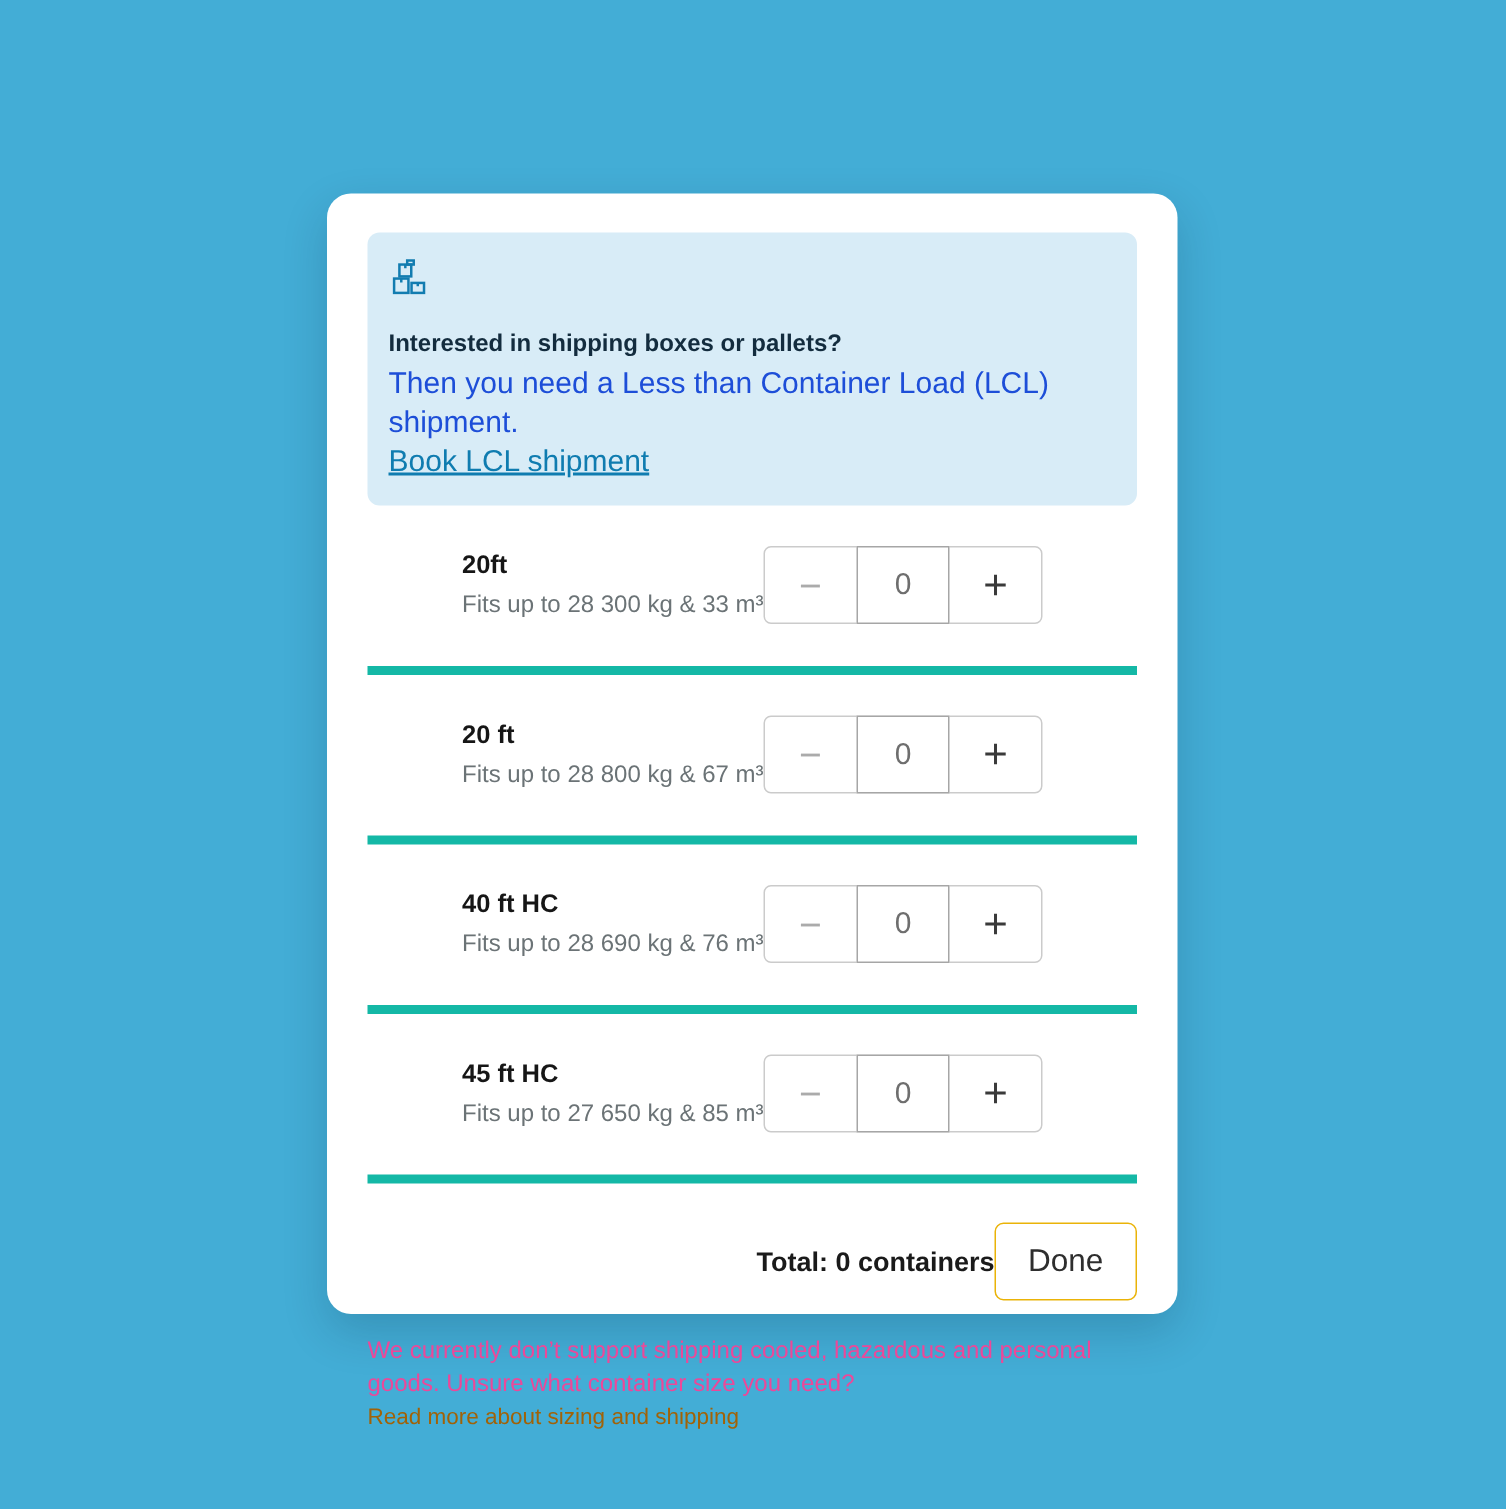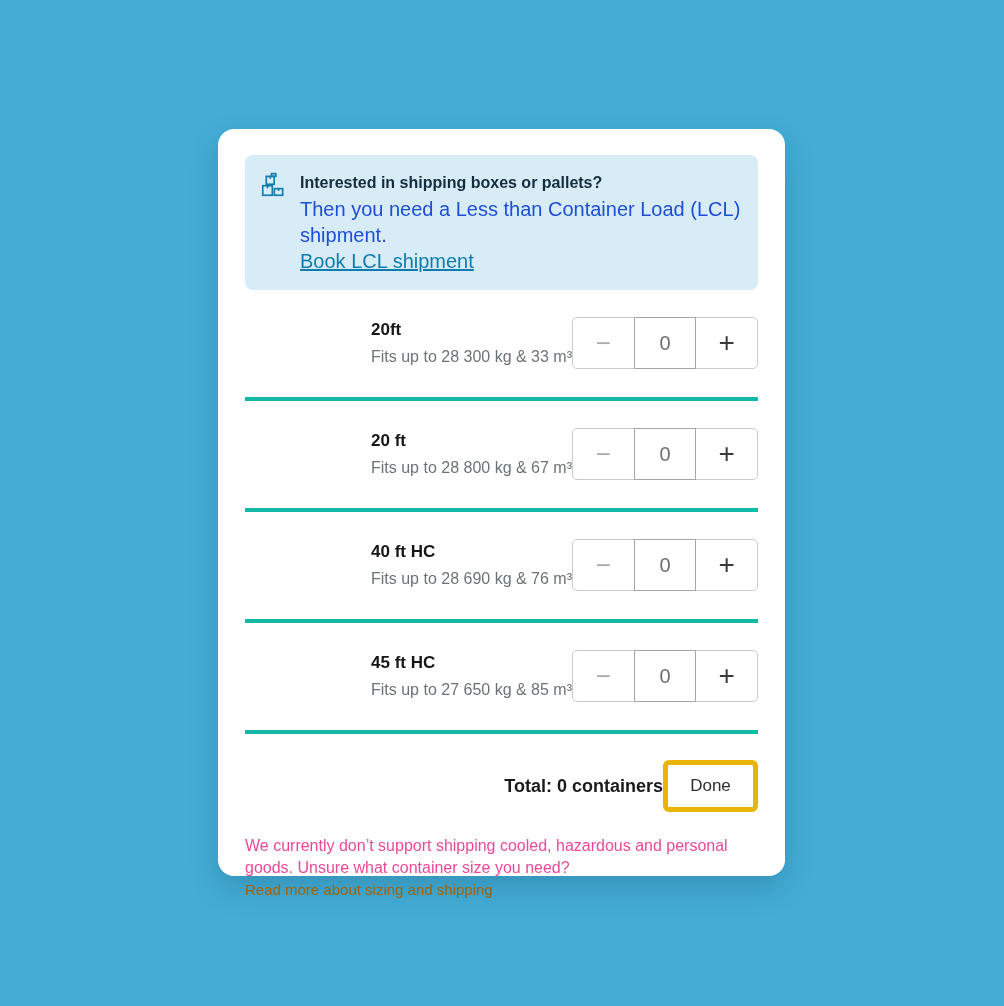--- a/index.html
+++ b/index.html
@@ -21,20 +21,21 @@
     padding: 26px 27px;
     box-shadow: 0 12px 30px rgba(0, 30, 50, 0.18);
   }
   
   .banner {
     background: #D8ECF7;
     border-radius: 8px;
     padding: 15px 16px 16px 14px;
     display: flex;
     gap: 13px;
+    flex-direction: column;
   }
   .banner-icon { flex: 0 0 auto; width: 28px; padding-top: 2px; }
   .banner-title {
     font-size: 16px;
     font-weight: bold;
     color: #132C3E;
     line-height: 26px;
   }
   .banner-body {
     font-size: 20px;
@@ -45,24 +46,24 @@
     font-size: 20px;
     color: #0F7CB0;
     text-decoration: underline;
     line-height: 26px;
     display: inline-block;
     cursor: pointer;
   }
   
   .row {
     display: flex;
-    justify-content: flex-end;
+    justify-content: center;
     align-items: center;
     padding: 27px 0 28px;
-    border-bottom: 4px solid #14b8a6;
+    border-bottom: 6px solid #14b8a6;
   }
   .row-title {
     font-size: 17px;
     font-weight: bold;
     color: #161616;
     margin-bottom: 8px;
   }
   .row-subtitle {
     font-size: 16px;
     color: #6B7376;
@@ -111,23 +112,23 @@
   }
   .total-label {
     font-size: 18px;
     font-weight: bold;
     color: #1A1A1A;
   }
   .done-btn {
     width: 95px;
     height: 52px;
     background: #ffffff;
-    border: 5px solid #eab308;
+    border: 1px solid #eab308;
     border-radius: 6px;
-    font-size: 17px;
+    font-size: 21px;
     color: #2E2E2E;
     cursor: pointer;
     font-family: "Liberation Sans", sans-serif;
   }
   
   .footer-text {
     font-size: 16px;
     color: #ec4899;
     line-height: 22px;
   }

